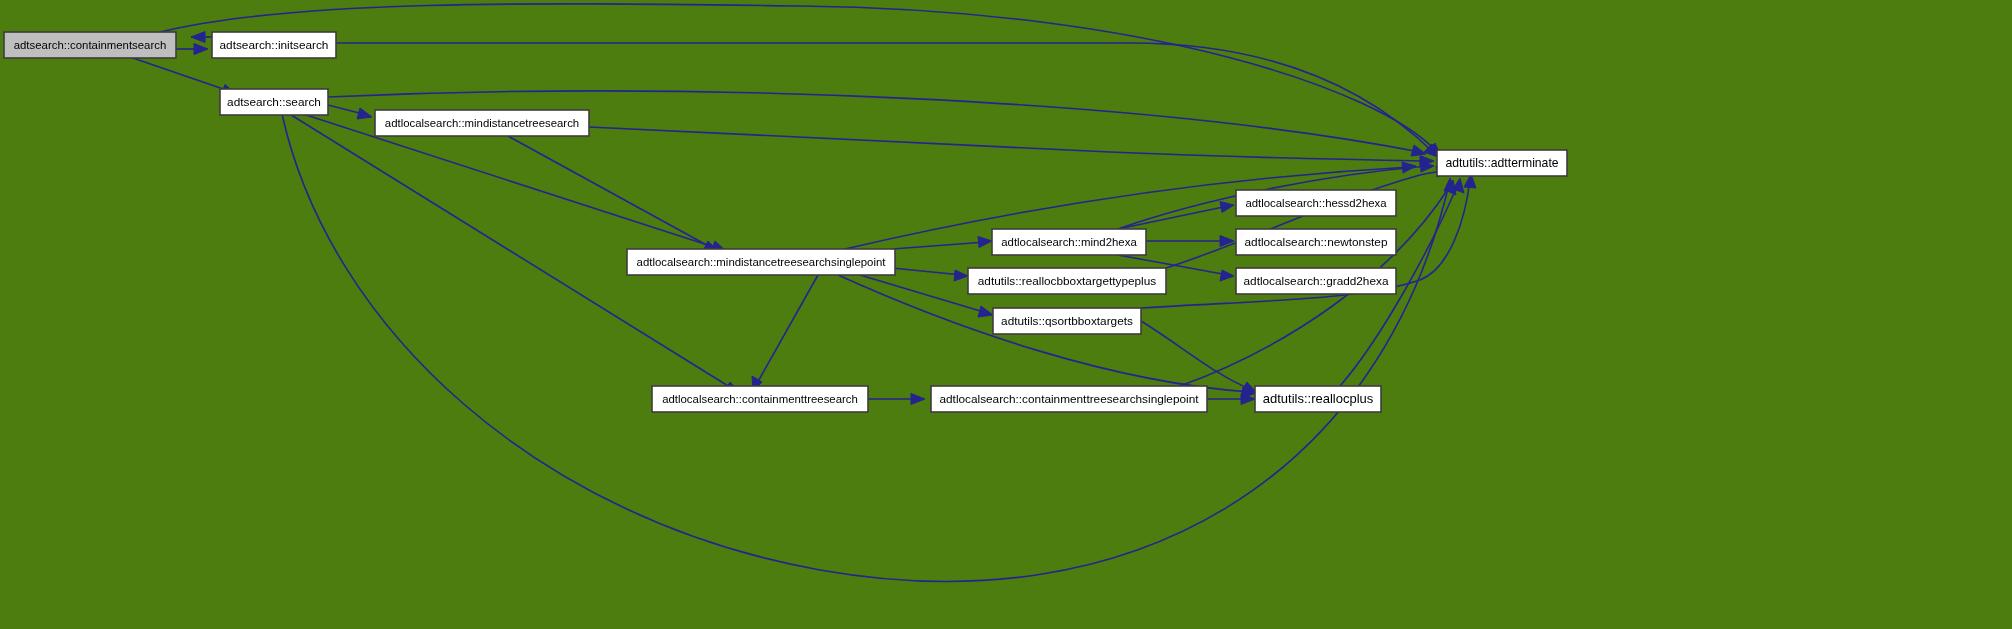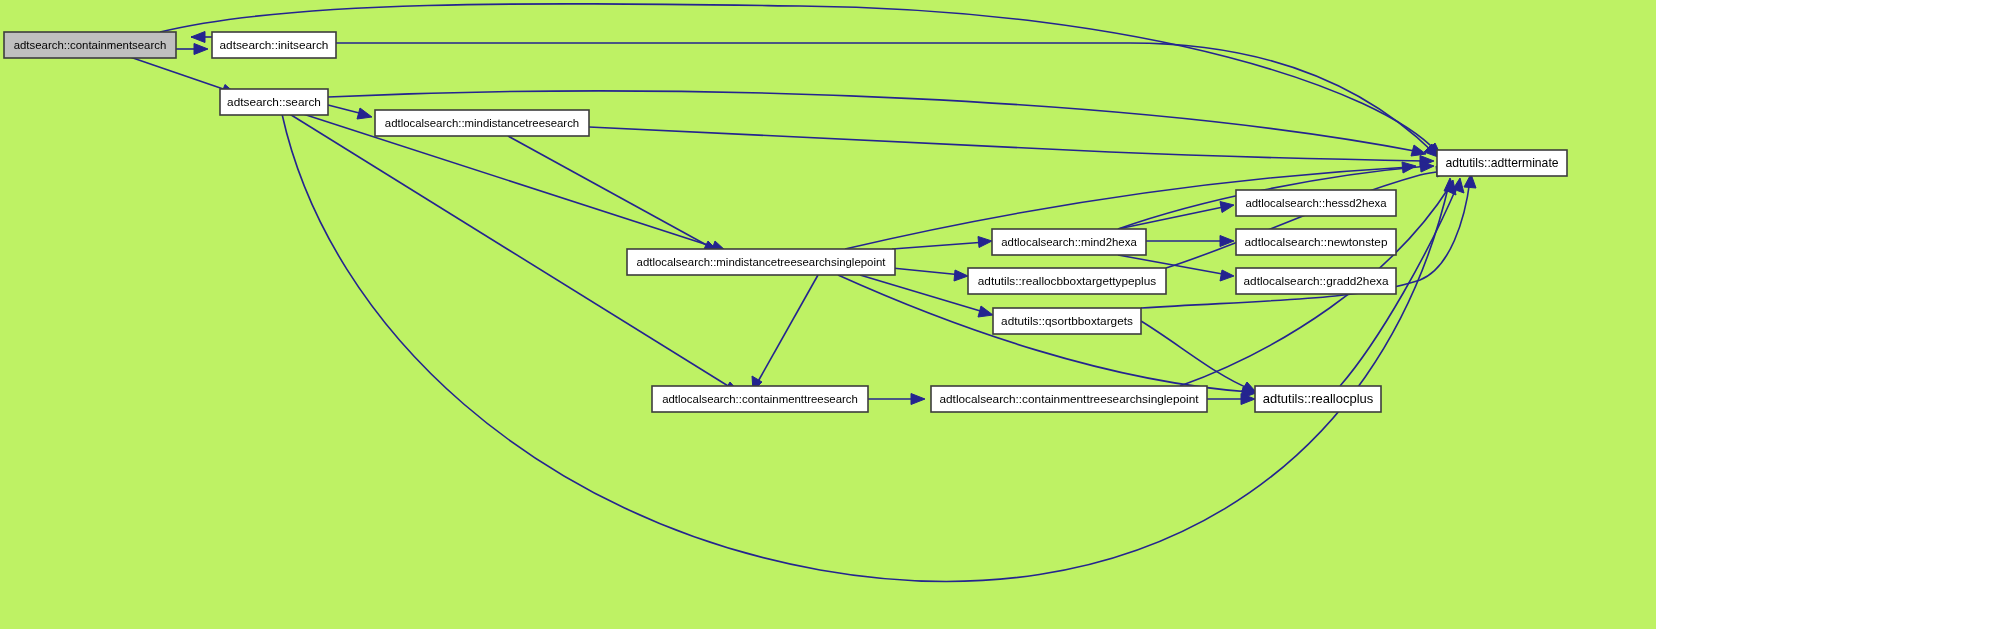--- a/index.html
+++ b/index.html
@@ -2,23 +2,23 @@
 <html><head>
 <meta charset="utf-8">
 <style>
   html, body {
     margin: 0;
     padding: 0;
     background: #ffffff;
   }
   #graph-root {
     position: relative;
-    width: 1656px;
+    width: 2012px;
     height: 629px;
-    background: #bef264;
+    background: #4d7c0f;
     font-family: "Liberation Sans", sans-serif;
     overflow: hidden;
   }
   #graph-svg {
     position: absolute;
     left: 0;
     top: 0;
     width: 2012px;
     height: 629px;
     display: block;

